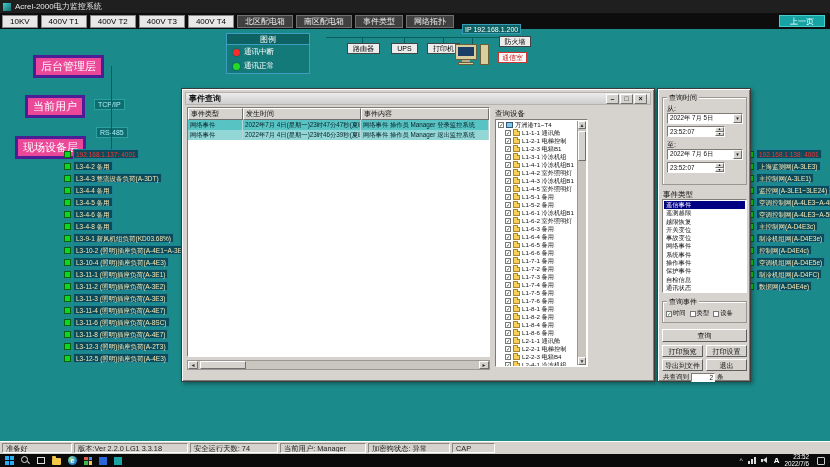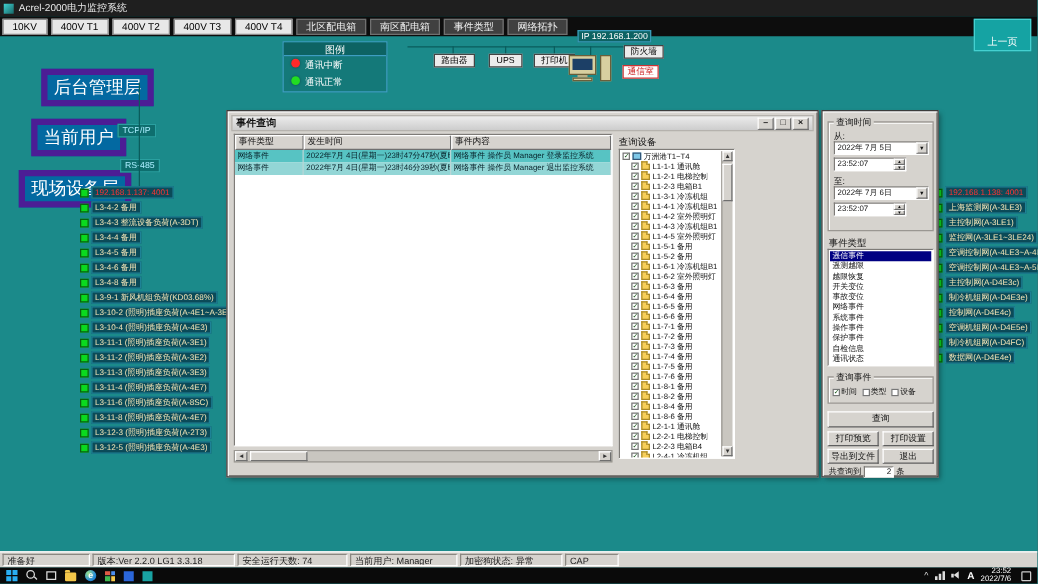--- a/index.html
+++ b/index.html
@@ -12,25 +12,25 @@
             display:flex;align-items:center;gap:4px;padding-left:3px;font-size:8px}
   .app-ico{width:8px;height:8px;background:linear-gradient(135deg,#3fd0d0,#186868);flex:none}
 
   
   .tabbar{position:absolute;left:0;top:13px;right:0;height:16px;background:#0d0d0d;
           display:flex;align-items:center;gap:3px;padding-left:2px}
   .tabs-group{display:flex;gap:3px}
   .tab{height:13px;line-height:12px;padding:0 7px;font-size:8px;border:1px solid #8a8a8a;white-space:nowrap}
   .tab-light{background:#e8e8e8;color:#000}
   .tab-dark{background:#404040;color:#f0f0f0;border-color:#707070}
-  .back-btn{position:absolute;right:5px;top:2px;height:12px;line-height:11px;padding:12px 10px;
+  .back-btn{position:absolute;right:5px;top:2px;height:12px;line-height:11px;padding:0 10px;
             font-size:8px;background:#15a3a3;color:#fff;border:1px solid #45d0d0}
 
   
-  .layer{position:absolute;background:#0369a1;border:5px solid #4c1d95;color:#fff;font-size:14px;padding:1px 5px}
+  .layer{position:absolute;background:#ec4899;border:3px solid #4c1d95;color:#fff;font-size:11px;padding:1px 5px}
   #layer-mgmt{left:33px;top:55px} #layer-net{left:25px;top:95px} #layer-field{left:15px;top:136px}
   .linkbox{position:absolute;background:#0e6e6e;border:1px solid #2aa0a0;color:#aaeeff;
            font-size:7px;padding:0 3px;height:11px;line-height:10px}
   #tcpip{left:94px;top:99px} #rs485{left:96px;top:127px}
   .vconn{position:absolute;width:1px;background:#0a5c5c}
   .bus{position:absolute;left:326px;top:37px;width:200px;height:1px;background:#0a5c5c}
   .drop{position:absolute;top:37px;height:6px;width:1px;background:#0a5c5c}
   .node{position:absolute;top:43px;height:11px;border:1px solid #444;background:#ececec;
         font-size:7px;line-height:10px;text-align:center;color:#000}
   #node-router{left:347px;width:33px} #node-ups{left:391px;width:27px} #node-printer{left:427px;width:33px}
@@ -41,21 +41,21 @@
         font-size:7px;padding:0 3px;height:11px;line-height:10px}
   .pc{position:absolute;left:455px;top:44px;width:36px;height:26px}
   .monitor{position:absolute;left:0;top:0;width:22px;height:16px;background:#d8cfa0;border:1px solid #6b5f3a}
   .monitor::after{content:"";position:absolute;left:2px;top:2px;right:2px;bottom:3px;background:#1c3f66}
   .stand{position:absolute;left:7px;top:16px;width:8px;height:2px;background:#b6ad85}
   .base{position:absolute;left:3px;top:18px;width:16px;height:3px;background:#d8cfa0;border:1px solid #6b5f3a}
   .tower{position:absolute;left:25px;top:0;width:9px;height:21px;background:#d8cfa0;border:1px solid #6b5f3a}
 
   .legend{position:absolute;left:226px;top:33px;width:84px;background:rgba(14,100,100,.45);border:1px solid #3e9ec2}
   .legend-title{height:11px;background:#0d6363;color:#fff;font-size:8px;text-align:center;line-height:11px;border-bottom:1px solid #3e9ec2}
-  .legend-row{display:flex;gap:4px;padding:2px 6px;color:#fff;font-size:7.5px}
+  .legend-row{display:flex;align-items:center;gap:4px;padding:2px 6px;color:#fff;font-size:7.5px}
   .dot{width:7px;height:7px;border-radius:50%;background:var(--c,#fff);box-shadow:0 0 2px rgba(0,0,0,.4);flex:none}
 
   
   .dev-col{position:absolute;display:flex;flex-direction:column;gap:2px}
   #left-devices{left:64px;top:149px} #right-devices{left:747px;top:149px}
   .dev-row{display:flex;align-items:center;gap:2px;height:10px}
   .sq{width:7px;height:7px;background:#0ad91e;border:1px solid #0a5f10;flex:none}
   .dev-lbl{height:10px;background:#0b4a58;border:1px solid #1e8296;color:var(--c,#f5e7b8);
            font-size:6.5px;line-height:9px;padding:0 2px;white-space:nowrap}
 

